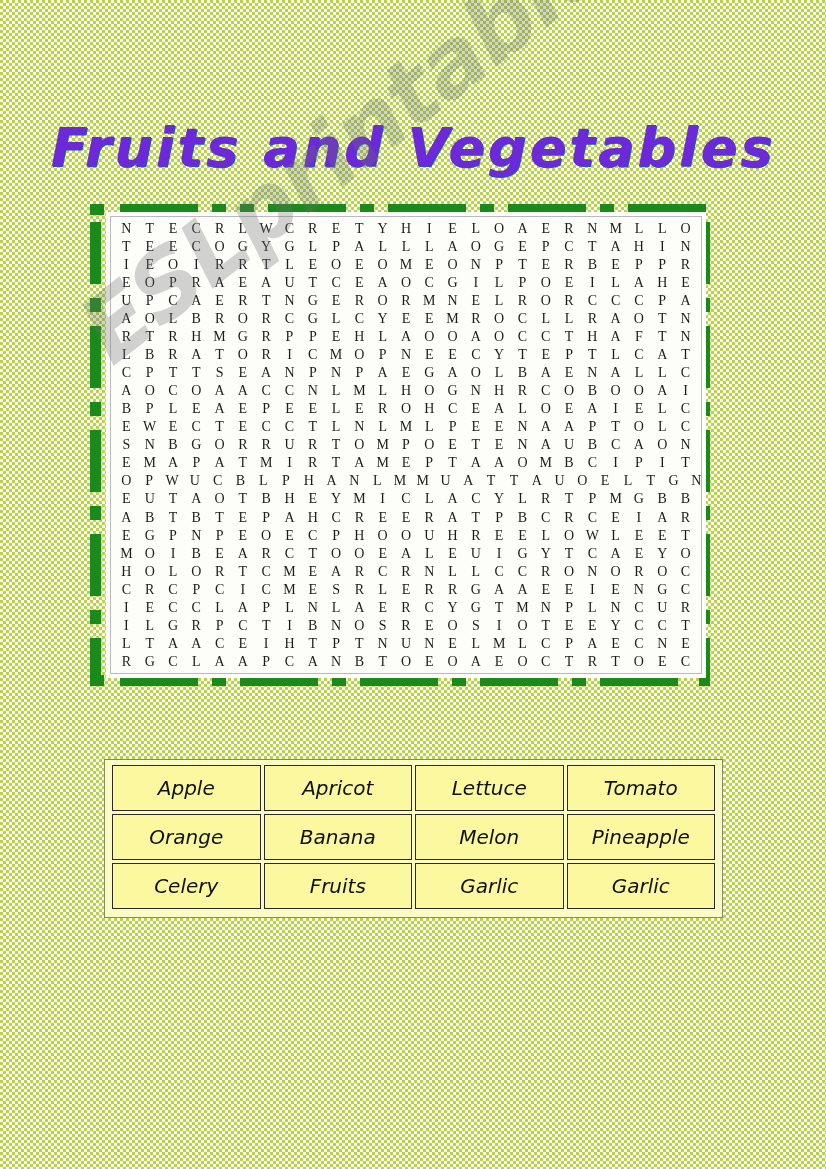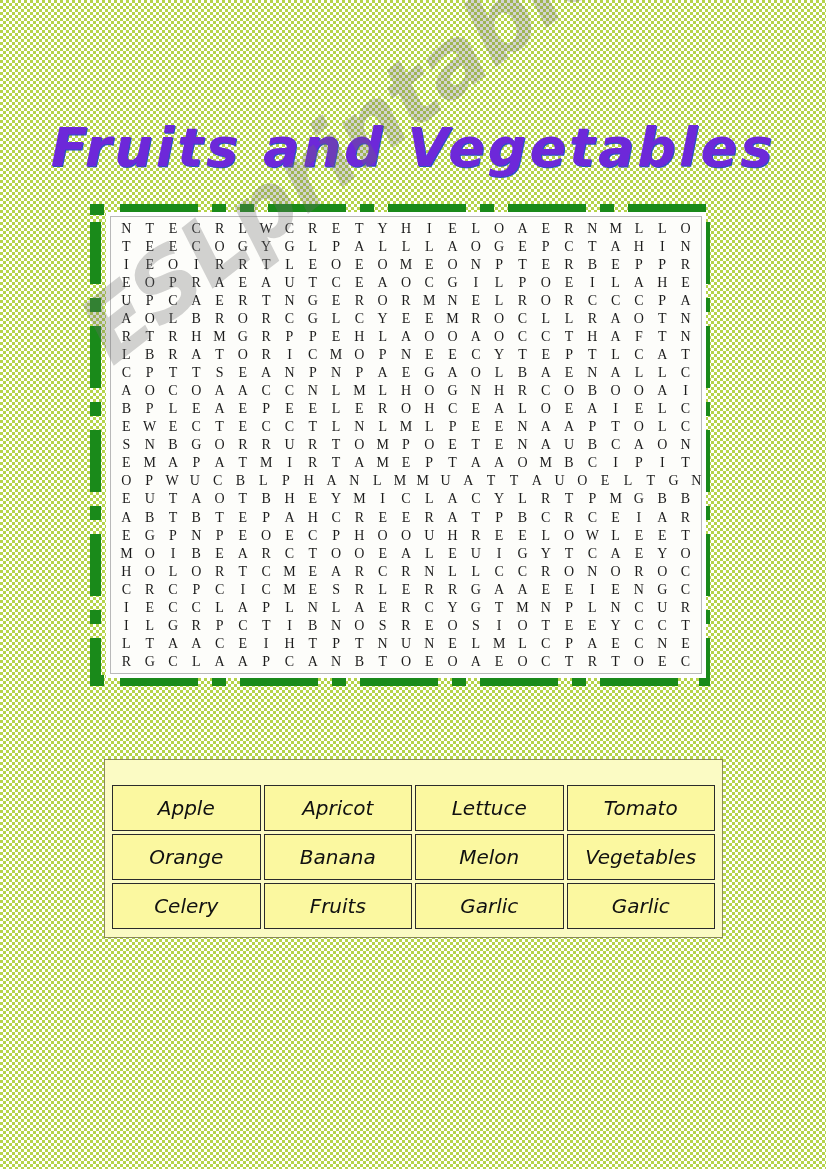--- a/index.html
+++ b/index.html
@@ -89,21 +89,21 @@
   }
 
   
   #word-table-wrap {
     position: absolute;
     left: 104px;
     top: 759px;
     width: 619px;
     background: #fbfbc4;
     border: 1px solid #8a8a5a;
-    padding: 22px 4px 5px 4px;
+    padding: 2px 4px 5px 4px;
     box-sizing: border-box;
   }
   table#word-table {
     border-collapse: separate;
     border-spacing: 3px 3px;
     width: 100%;
     table-layout: fixed;
   }
   table#word-table td {
     background: #fbf8a0;
@@ -875,21 +875,21 @@
         <tr>
           <td>Apple</td>
           <td>Apricot</td>
           <td>Lettuce</td>
           <td>Tomato</td>
         </tr>
         <tr>
           <td>Orange</td>
           <td>Banana</td>
           <td>Melon</td>
-          <td>Vegetables</td>
+          <td>Pineapple</td>
         </tr>
         <tr>
           <td>Celery</td>
           <td>Fruits</td>
           <td>Garlic</td>
           <td>Garlic</td>
         </tr>
       </tbody>
   </table>
 </div>

